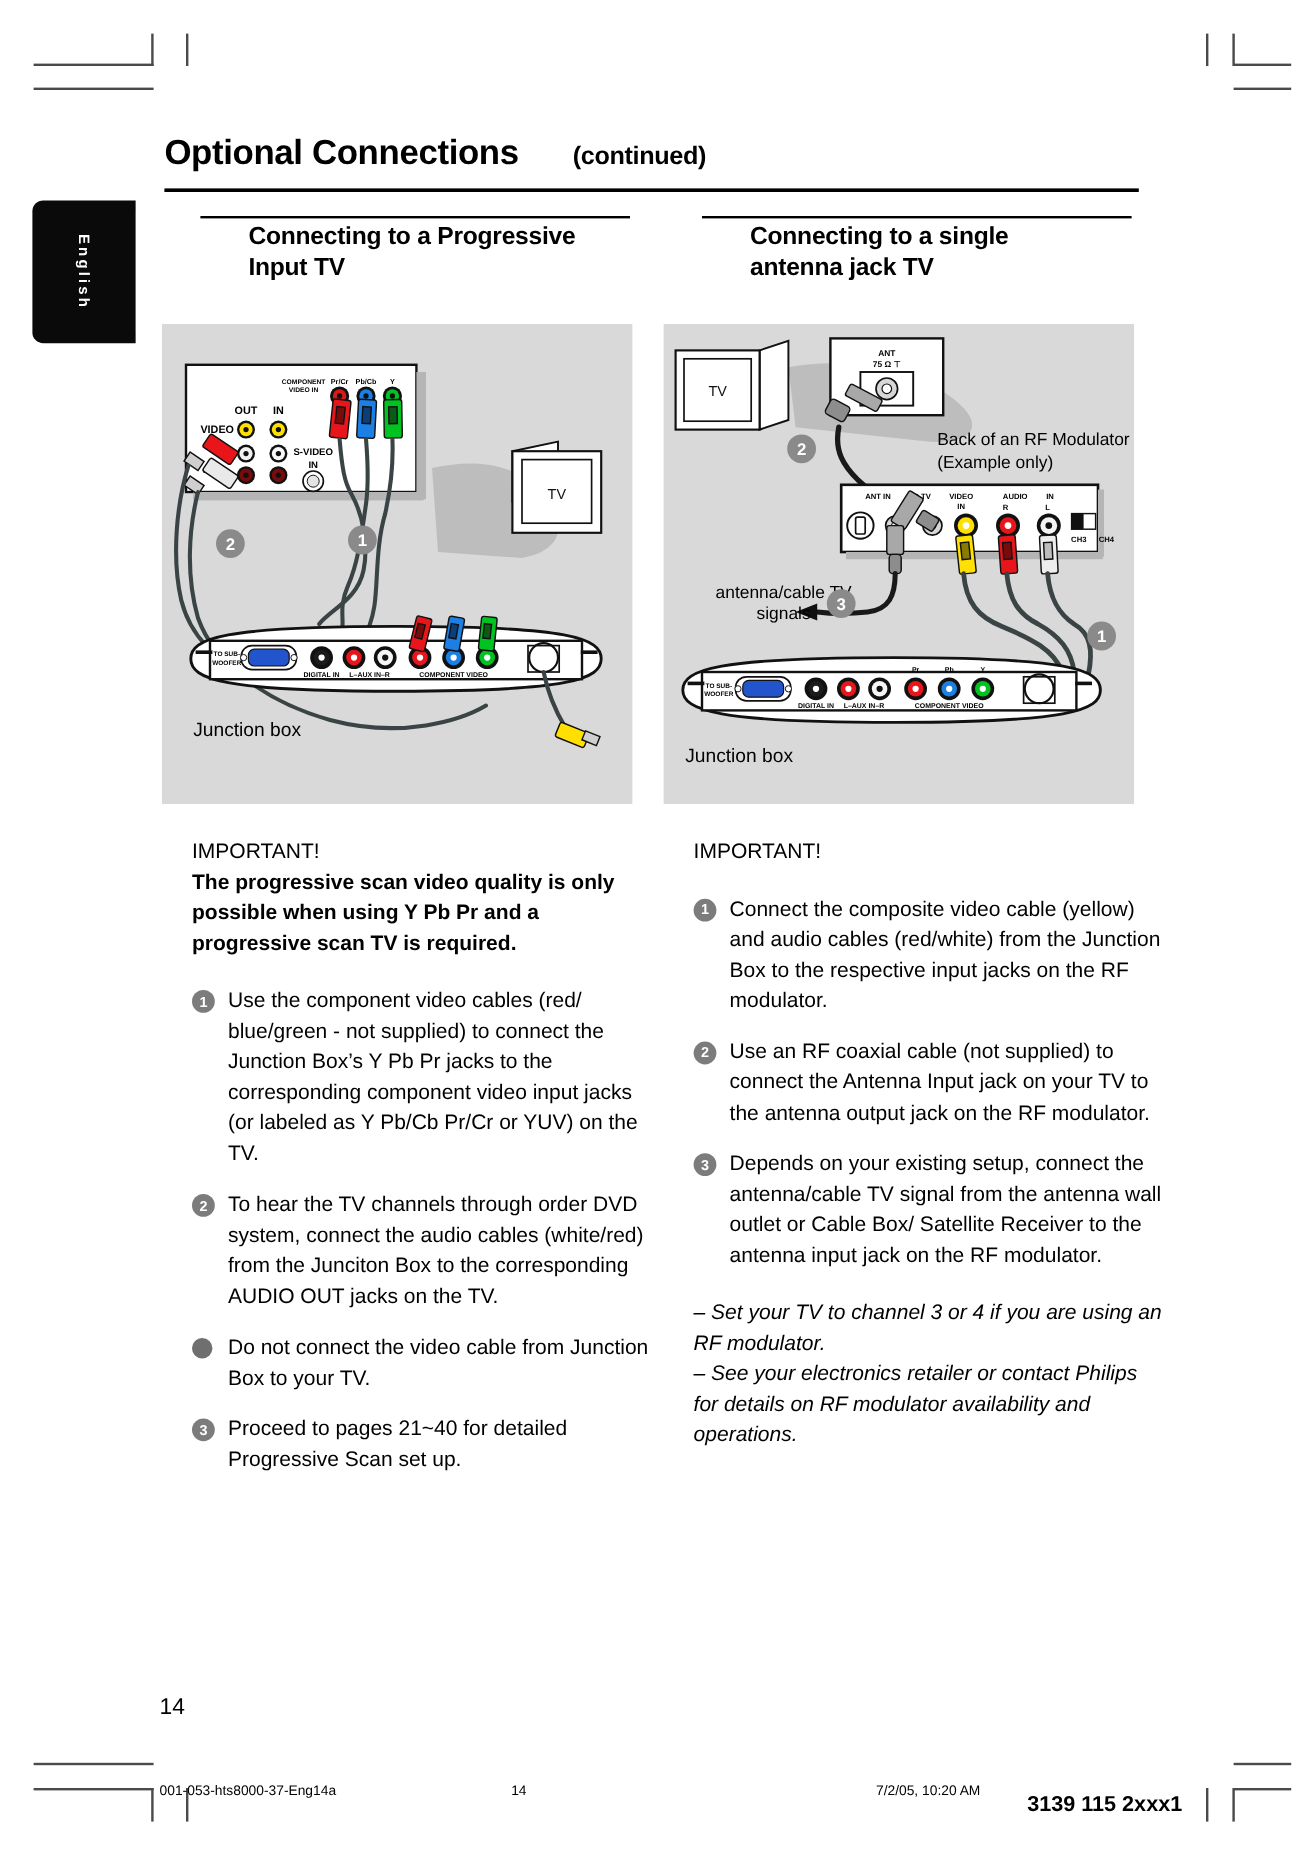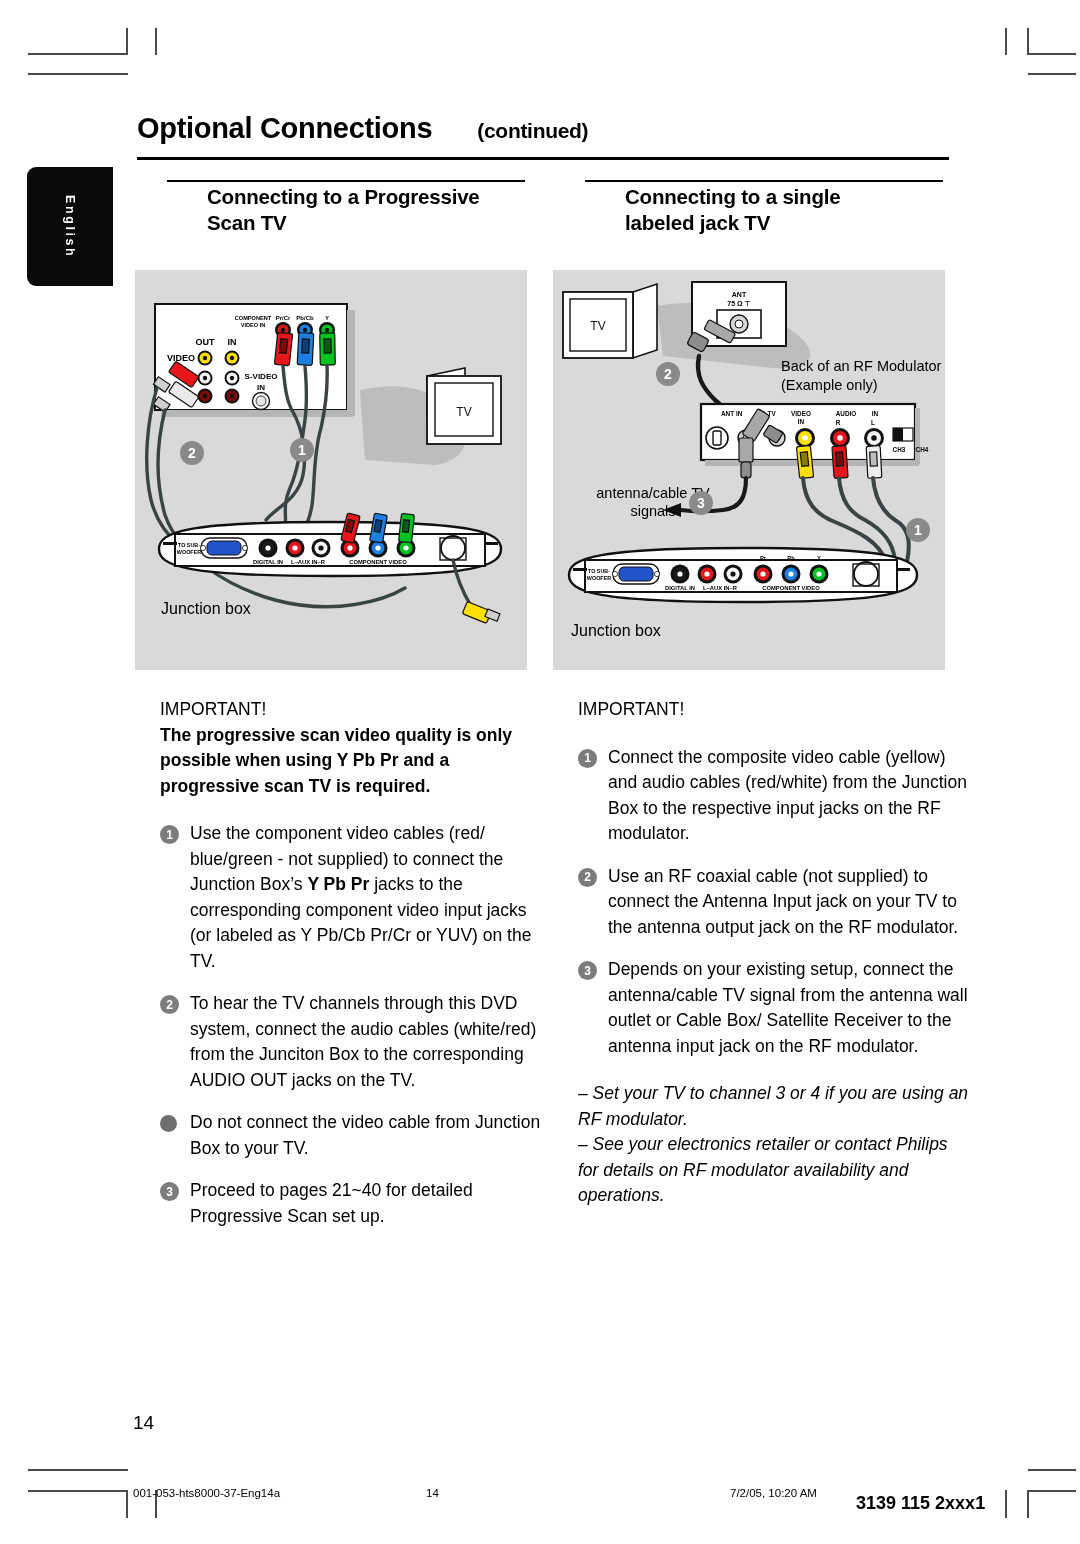--- a/index.html
+++ b/index.html
@@ -63,21 +63,21 @@
         font-size:17.5px;line-height:25.5px;}
   .step .badge{
     position:absolute;left:0;top:4px;width:19px;height:19px;border-radius:50%;
     background:#7c7c7c;color:#fff;font-size:12px;font-weight:bold;
     display:flex;align-items:center;justify-content:center;line-height:1;
   }
   .step .dot{
     position:absolute;left:0;top:5px;width:17px;height:17px;border-radius:50%;
     background:#6f6f6f;
   }
-  .step b{font-weight:bold;}
+  .step b{font-weight:normal;}
   .hints{margin-top:22px;font-size:17.5px;line-height:25.5px;font-style:italic;}
   .hints .hl{display:block;}
 
   
   #folio{position:absolute;left:133px;top:1412px;font-size:19px;}
   .fnote{position:absolute;font-size:11.5px;font-family:"Liberation Sans", sans-serif;padding-left:28px;}
   #fn-file{left:105px;top:1487px;}
   #fn-page{left:398px;top:1487px;}
   #fn-date{left:702px;top:1487px;}
   #fn-code{left:828px;top:1481px;font-size:18px;font-weight:bold;margin-top:12px;}
@@ -114,27 +114,27 @@
   </div>
 
   <div id="page-title">
     <span>Optional Connections</span><span class="cont">(continued)</span>
   </div>
   <div id="title-rule"></div>
 
   <div class="sec-rule" style="left:167px;top:180px;width:358px;"></div>
   <div class="sec-h" style="left:167px;top:184px;width:370px;">
     <div>Connecting to a Progressive</div>
-    <div>Scan TV</div>
+    <div>Input TV</div>
   </div>
 
   <div class="sec-rule" style="left:585px;top:180px;width:358px;"></div>
   <div class="sec-h" style="left:585px;top:184px;width:370px;">
     <div>Connecting to a single</div>
-    <div>labeled jack TV</div>
+    <div>antenna jack TV</div>
   </div>
 
   <div class="panel" style="left:135px;top:270px;width:392px;height:400px;">
     <div class="dwrap">
       <svg width="392" height="400" viewBox="0 0 392 400" xmlns="http://www.w3.org/2000/svg">
 
         <path d="M225 120 C 270 110 300 120 320 145 C 340 170 330 190 300 195 L 230 190 Z" fill="#bdbdbd"></path>
 
         <g>
           <polygon points="292,106 330,98 330,140 292,148" fill="#ffffff" stroke="#111" stroke-width="1.6"></polygon>
@@ -452,21 +452,21 @@
     <div class="imp-title">IMPORTANT!</div>
     <div class="imp-body">The progressive scan video quality is only possible when using Y Pb Pr and a progressive scan TV is required.</div>
 
     <div class="step" style="margin-top:22px;">
       <span class="badge">1</span>
       <span>Use the component video cables (red/ blue/green - not supplied) to connect the Junction Box’s </span><b>Y Pb Pr</b><span> jacks to the corresponding component video input jacks (or labeled as Y Pb/Cb Pr/Cr or YUV) on the TV.</span>
     </div>
 
     <div class="step">
       <span class="badge">2</span>
-      <span>To hear the TV channels through this DVD system, connect the audio cables (white/red) from the Junciton Box to the corresponding AUDIO OUT jacks on the TV.</span>
+      <span>To hear the TV channels through order DVD system, connect the audio cables (white/red) from the Junciton Box to the corresponding AUDIO OUT jacks on the TV.</span>
     </div>
 
     <div class="step">
       <span class="dot"></span>
       <span>Do not connect the video cable from Junction Box to your TV.</span>
     </div>
 
     <div class="step">
       <span class="badge">3</span>
       <span>Proceed to pages 21~40 for detailed Progressive Scan set up.</span>

